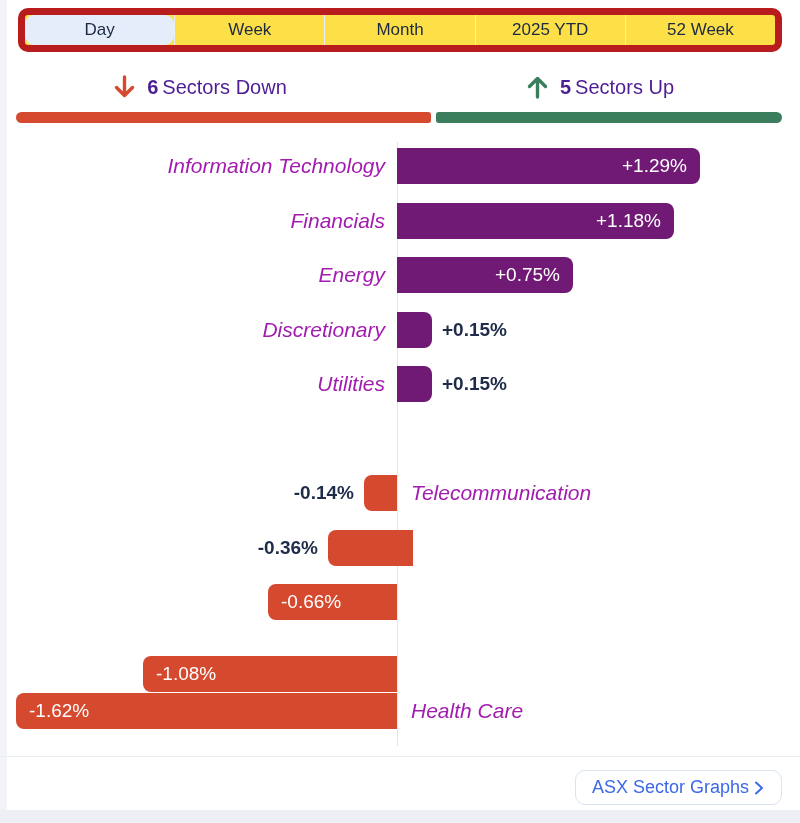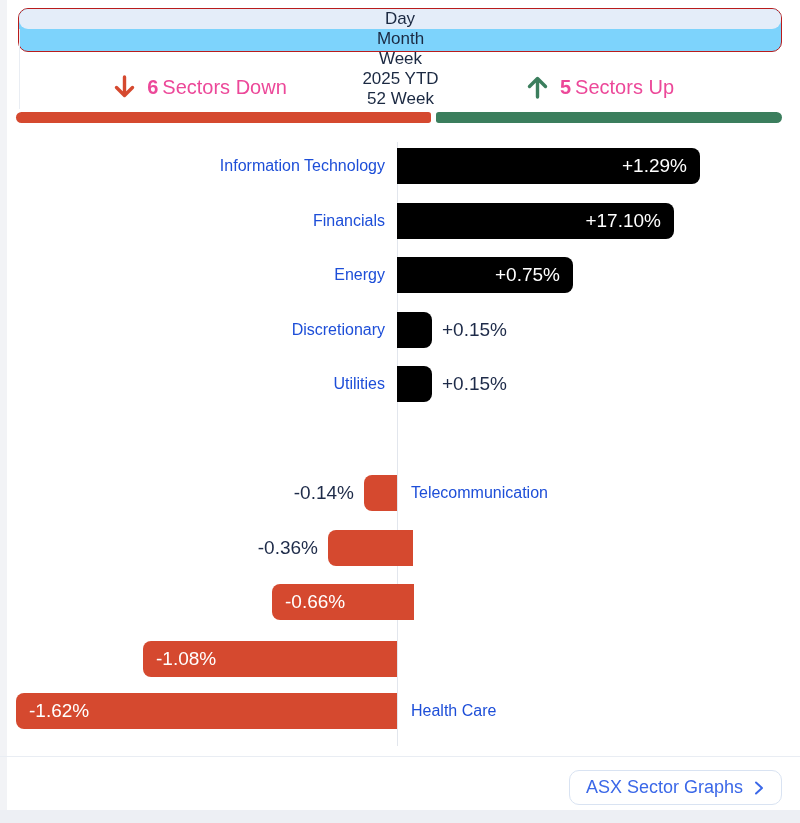--- a/index.html
+++ b/index.html
@@ -5,70 +5,70 @@
 <style>
   * { margin:0; padding:0; box-sizing:border-box; }
   html,body { width:800px; height:823px; }
   body { font-family:"Liberation Sans", sans-serif; background:#ffffff; position:relative; overflow:hidden; }
 
   .left-strip { position:absolute; left:0; top:0; width:7px; height:810px; background:#f2f3f6; }
   .bottom-strip { position:absolute; left:0; top:810px; width:800px; height:13px; background:#edeff4; }
 
   
   .tabs { position:absolute; left:18px; top:8px; width:764px; height:44px;
-          display:flex; background:#7dd3fc; border:1px solid #b91c1c; border-radius:10px;flex-direction:column; }
+          display:flex; background:#fde047; border:7px solid #b91c1c; border-radius:10px; }
   .tab { flex:1; display:flex; align-items:center; justify-content:center;
          font-size:17px; color:#1b2942; cursor:pointer; }
   .tab + .tab { border-left:1px solid #e9edf3; }
   .tab.selected { background:#e4edf9; border-radius:9px; }
 
   
   .summary { position:absolute; left:0; top:68px; width:800px; height:38px; display:flex; }
   .summary-half { flex:1; display:flex; align-items:center; justify-content:center; gap:11px; }
-  .summary-text { font-size:20px; color:#ec4899; }
+  .summary-text { font-size:20px; color:#4c1d95; }
   .summary-text b { font-weight:700; margin-right:4px; }
   .arrow-svg { display:block; }
 
   
   .splitbar { position:absolute; left:16px; top:112px; width:766px; height:11px; display:flex; gap:5px; }
   .split-down { width:54.2%; background:#d5492f; border-radius:6px 3px 3px 6px; }
   .split-up { flex:1; background:#3b7e5d; border-radius:3px 6px 6px 3px; }
 
   
   .chart { position:absolute; left:0; top:146px; width:800px; height:601px; }
   .axis { position:absolute; left:397px; top:-4px; width:1px; height:604px; background:#e2e6ed; }
   .crow { position:absolute; left:0; width:800px; height:55px; }
   .bar { position:absolute; top:2px; height:36px; }
-  .bar.up { background:#000000; border-radius:0 8px 8px 0; }
+  .bar.up { background:#701a75; border-radius:0 8px 8px 0; }
   .bar.down { background:#d5492f; border-radius:8px 0 0 8px; }
   .val { font-size:19px; line-height:36px; white-space:nowrap; }
   .val.inside { position:absolute; top:0; color:#ffffff; font-weight:500; }
   .val.inside.pos { right:13px; }
   .val.inside.neg { left:13px; }
-  .val.outside { position:absolute; top:2px; line-height:36px; color:#1e2b49; font-weight:400; }
-  .sname { position:absolute; top:2px; line-height:36px; font-size:16px; color:#1d4ed8; cursor:pointer; white-space:nowrap; }
+  .val.outside { position:absolute; top:2px; line-height:36px; color:#1e2b49; font-weight:700; }
+  .sname { position:absolute; top:2px; line-height:36px; font-size:21px; color:#a21caf; cursor:pointer; white-space:nowrap;font-style:italic; }
   .sname.pos { right:415px; }
   .sname.neg { left:411px; }
 
   
   .footer-divider { position:absolute; left:0; top:756px; width:800px; height:1px; background:#e9edf3; }
   .footer-link { position:absolute; right:18px; top:770px; height:35px;
-                 display:flex; align-items:center; gap:10px; padding:0 16px;
+                 display:flex; align-items:center; gap:4px; padding:0 16px;
                  background:#ffffff; border:1px solid #d9e3f2; border-radius:10px;
                  font-size:18px; color:#3b68e8; cursor:pointer; }
 </style>
 </head>
 <body>
 
 <div class="left-strip"></div>
 
 <div class="tabs">
     <div class="tab selected">Day</div>
+    <div class="tab">Week</div>
     <div class="tab">Month</div>
-    <div class="tab">Week</div>
     <div class="tab">2025 YTD</div>
     <div class="tab">52 Week</div>
   </div>
 
 <div class="summary">
   <div class="summary-half">
     <svg class="arrow-svg" width="23" height="26" viewBox="0 0 23 26">
       <path d="M11.5 3 v18 M3.5 13.5 l8 8 8-8" fill="none" stroke="#d5492f" stroke-width="3.4" stroke-linecap="round" stroke-linejoin="round"></path>
     </svg>
     <div class="summary-text"><b>6</b><span>Sectors Down</span></div>
@@ -89,21 +89,21 @@
 <div class="chart">
   <div class="axis"></div>
 <div class="crow" style="top: 0px;">
       <div class="bar up" style="width: 303px; left: 397px;">
         <div class="val inside pos">+1.29%</div>
       </div>
       <div class="sname pos">Information Technology</div>
     </div>
     <div class="crow" style="top: 54.5px;">
       <div class="bar up" style="width: 277px; left: 397px;">
-        <div class="val inside pos">+17.10%</div>
+        <div class="val inside pos">+1.18%</div>
       </div>
       <div class="sname pos">Financials</div>
     </div>
     <div class="crow" style="top: 109px;">
       <div class="bar up" style="width: 176px; left: 397px;">
         <div class="val inside pos">+0.75%</div>
       </div>
       <div class="sname pos">Energy</div>
     </div>
     <div class="crow" style="top: 163.5px;">
@@ -119,25 +119,25 @@
     <div class="crow" style="top: 327px;">
       <div class="val outside" style="right: 446px;">-0.14%</div>
       <div class="bar down" style="width: 33px; right: 403px;"></div>
       <div class="sname neg">Telecommunication</div>
     </div>
     <div class="crow" style="top: 381.5px; margin-left: 16px;">
       <div class="val outside" style="right: 498px;">-0.36%</div>
       <div class="bar down" style="width: 85px; right: 403px;"></div>
     </div>
     <div class="crow" style="top: 436px;">
-      <div class="bar down" style="width: 142px; right: 386px; text-decoration: underline;">
+      <div class="bar down" style="width: 129px; right: 403px; text-decoration: underline;">
         <div class="val inside neg">-0.66%</div>
       </div>
     </div>
-    <div class="crow" style="top: 493px; padding-left: 10px;">
+    <div class="crow" style="top: 508px; padding-left: 10px;">
       <div class="bar down" style="width: 254px; right: 403px;">
         <div class="val inside neg">-1.08%</div>
       </div>
     </div>
     <div class="crow" style="top: 545px;">
       <div class="bar down" style="width: 381px; right: 403px;">
         <div class="val inside neg">-1.62%</div>
       </div>
       <div class="sname neg">Health Care</div>
     </div>

